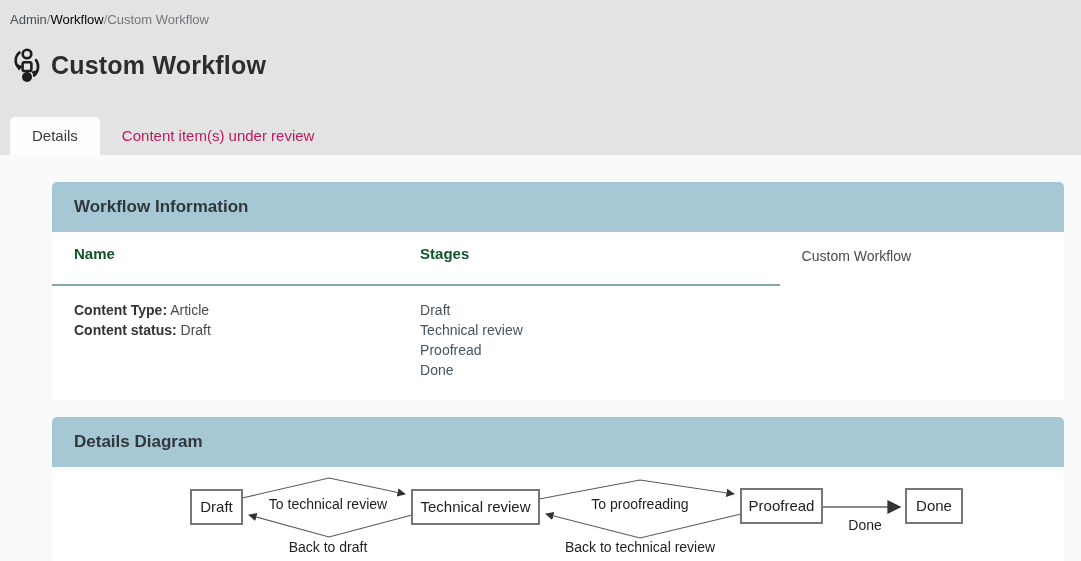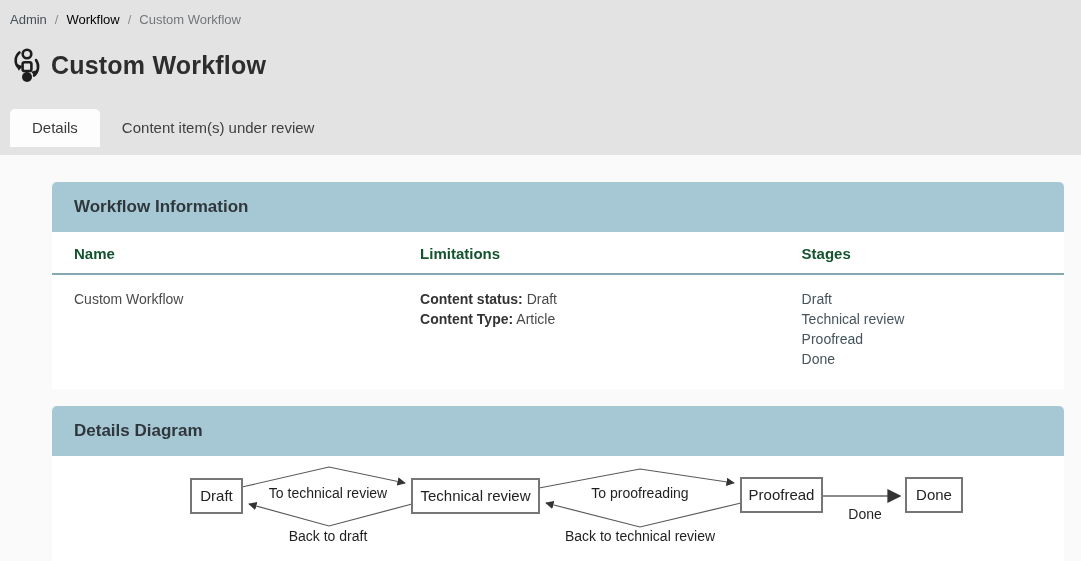--- a/index.html
+++ b/index.html
@@ -15,21 +15,20 @@
     background:#e4e3e3;
     height:155px;
     padding:10px 10px 0 10px;
     position:relative;
   }
   .breadcrumb {
     font-size:13px;
     color:#6f6f6f;
     display:flex;
     align-items:center;
-    gap:8px;
     padding-top:2px;
   }
   .breadcrumb .crumb-root { color:#474f56; }
   .breadcrumb .crumb-link { color:#000000; text-decoration:none; cursor:pointer; }
   .breadcrumb .crumb-sep { color:#8c8c8c; }
   .breadcrumb .crumb-current { color:#72777b; }
   .title-row {
     display:flex;
     align-items:center;
     margin-top:20px;
@@ -39,27 +38,27 @@
   .page-title {
     font-size:25px;
     font-weight:bold;
     color:#2d2d2d;
     margin-left:9px;
     letter-spacing:.2px;
   }
   .tabs {
     position:absolute;
     left:10px;
-    bottom:8px;
+    bottom:0;
     display:flex;
     align-items:flex-end;
   }
   .tab {
     font-size:15px;
-    color:#404040;
+    color:#be185d;
     padding:10px 22px 11px 22px;
     cursor:pointer;
     border-radius:5px 5px 0 0;
   }
   .tab.active {
     background:#fdfdfd;
     color:#3a3a3a;
   }
   
   .content {
@@ -141,30 +140,29 @@
   </div>
 </div>
 
 <main class="content">
 
   <section class="panel">
     <div class="panel-header">Workflow Information</div>
     <div class="panel-body">
       <div class="info-grid">
         <div class="th">Name</div>
-        <div class="th">Limitations</div>
         <div class="th">Stages</div>
 
         <div class="td">
           <span>Custom Workflow</span>
         </div>
 
         <div class="td">
+          <div class="lim-line"><b>Content Type:</b><span> Article</span></div>
           <div class="lim-line"><b>Content status:</b><span> Draft</span></div>
-          <div class="lim-line"><b>Content Type:</b><span> Article</span></div>
         </div>
 
         <div class="td">
           <div class="stage-line">Draft</div>
           <div class="stage-line">Technical review</div>
           <div class="stage-line">Proofread</div>
           <div class="stage-line">Done</div>
         </div>
       </div>
     </div>

